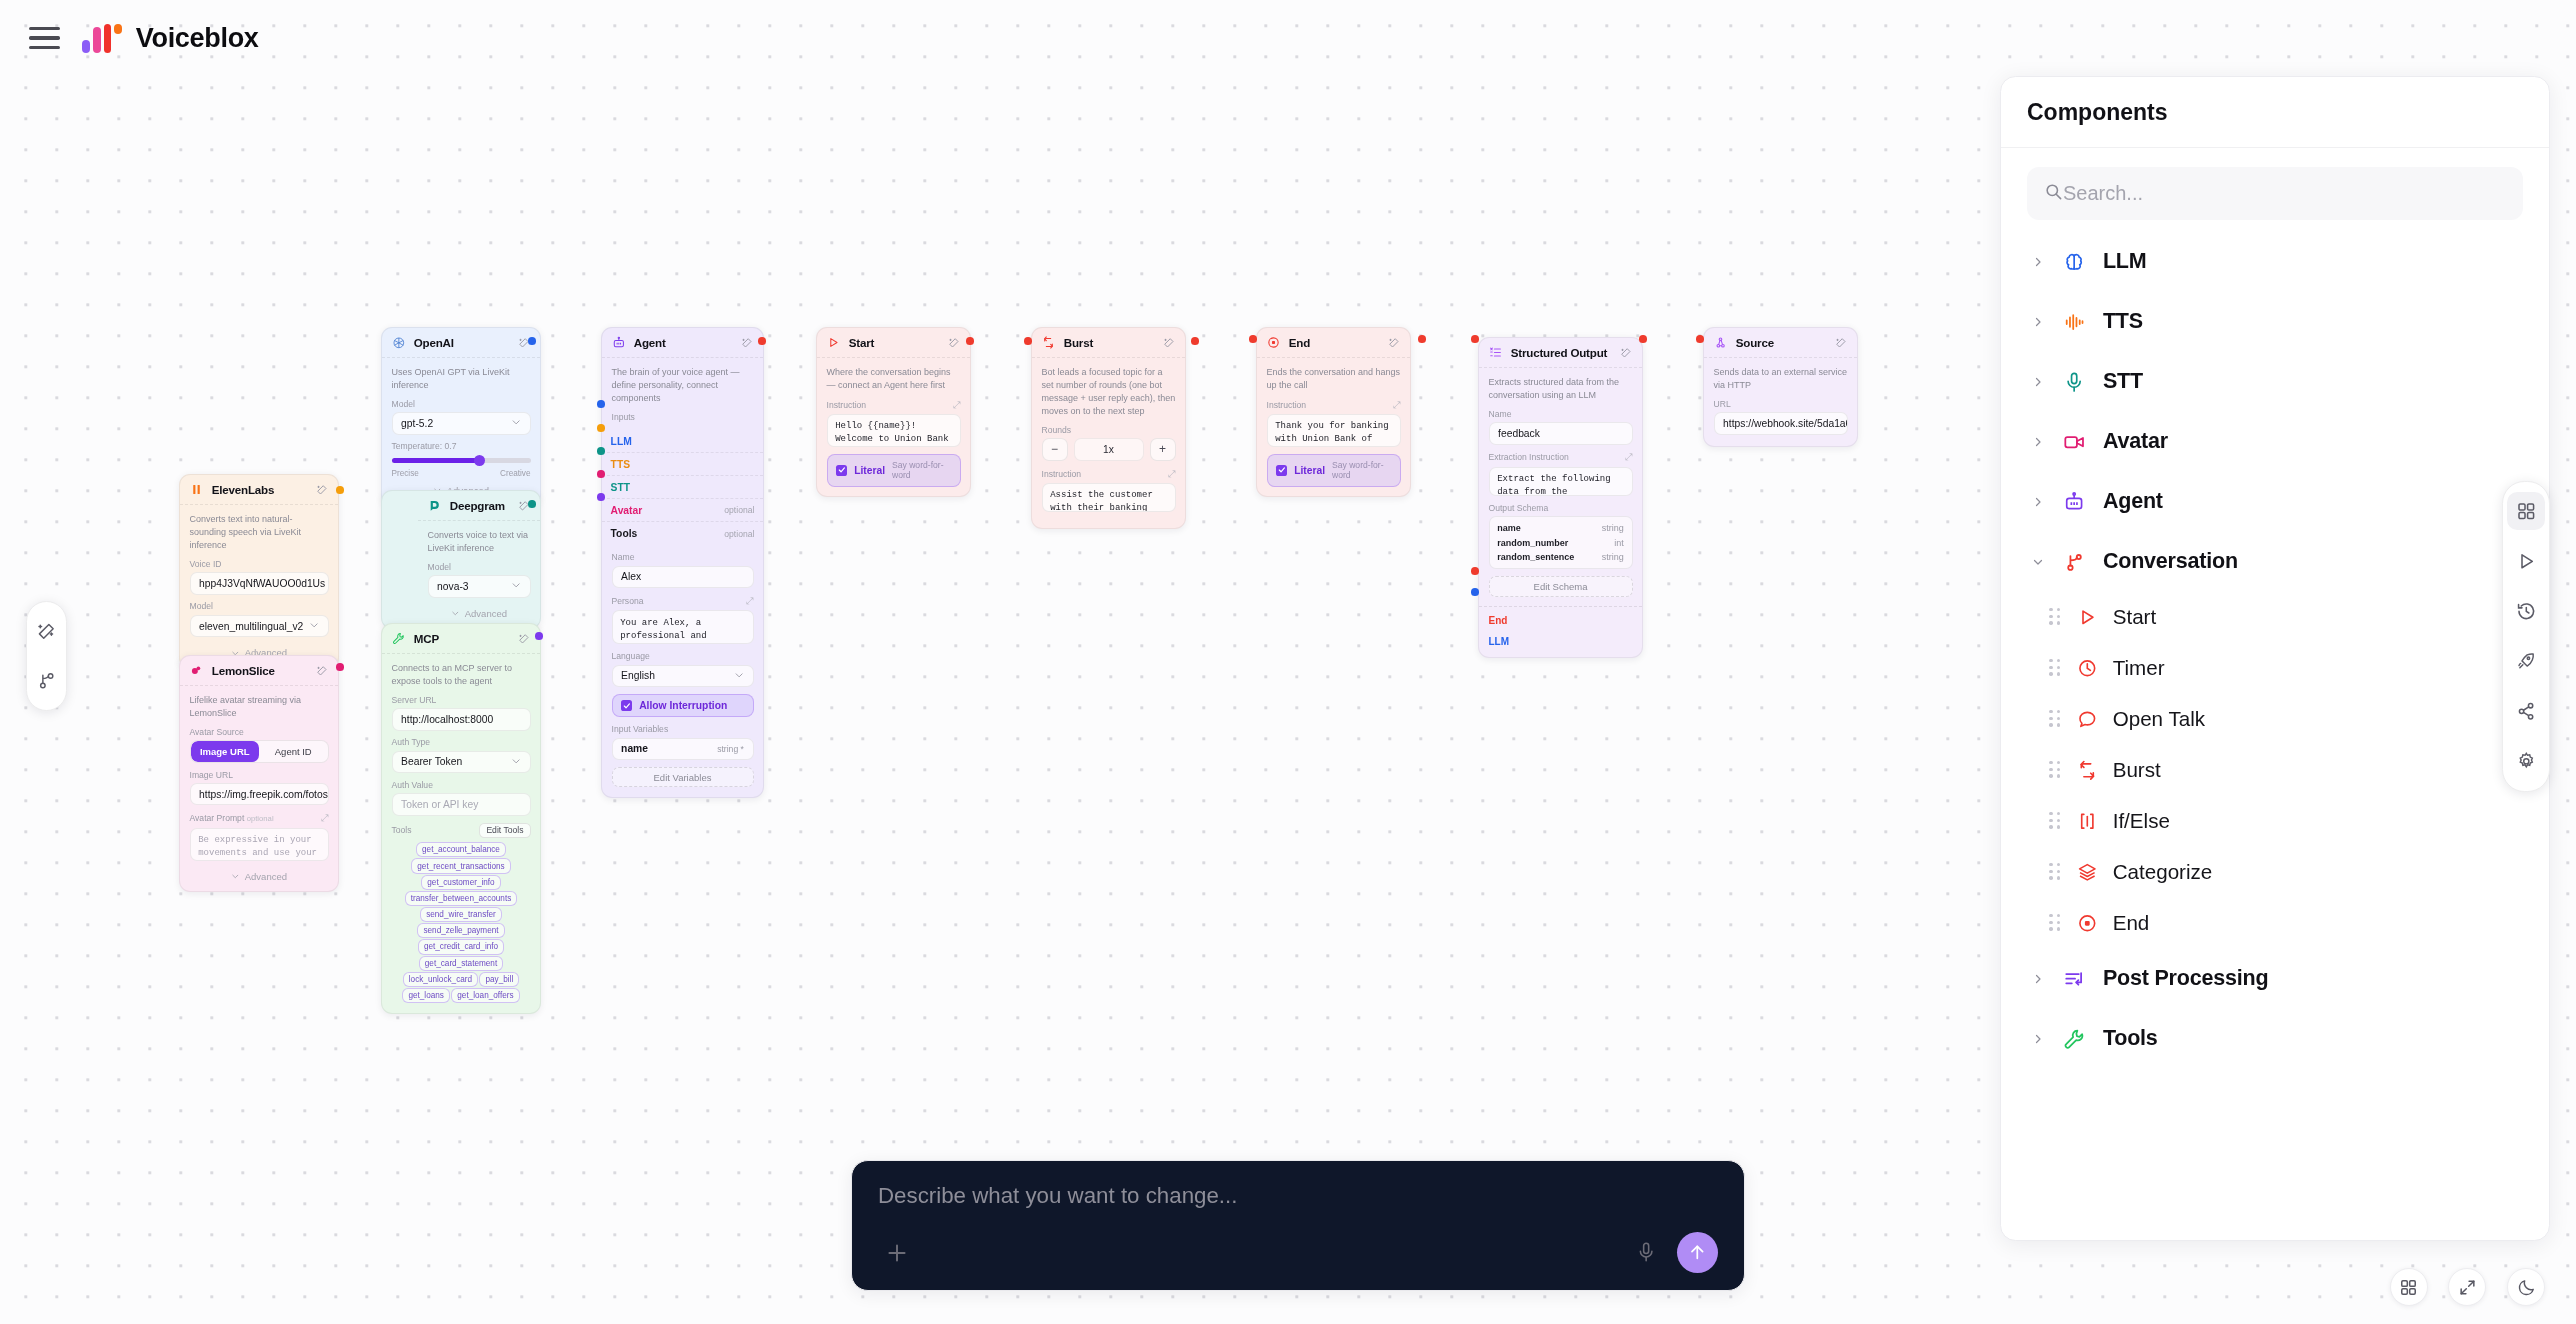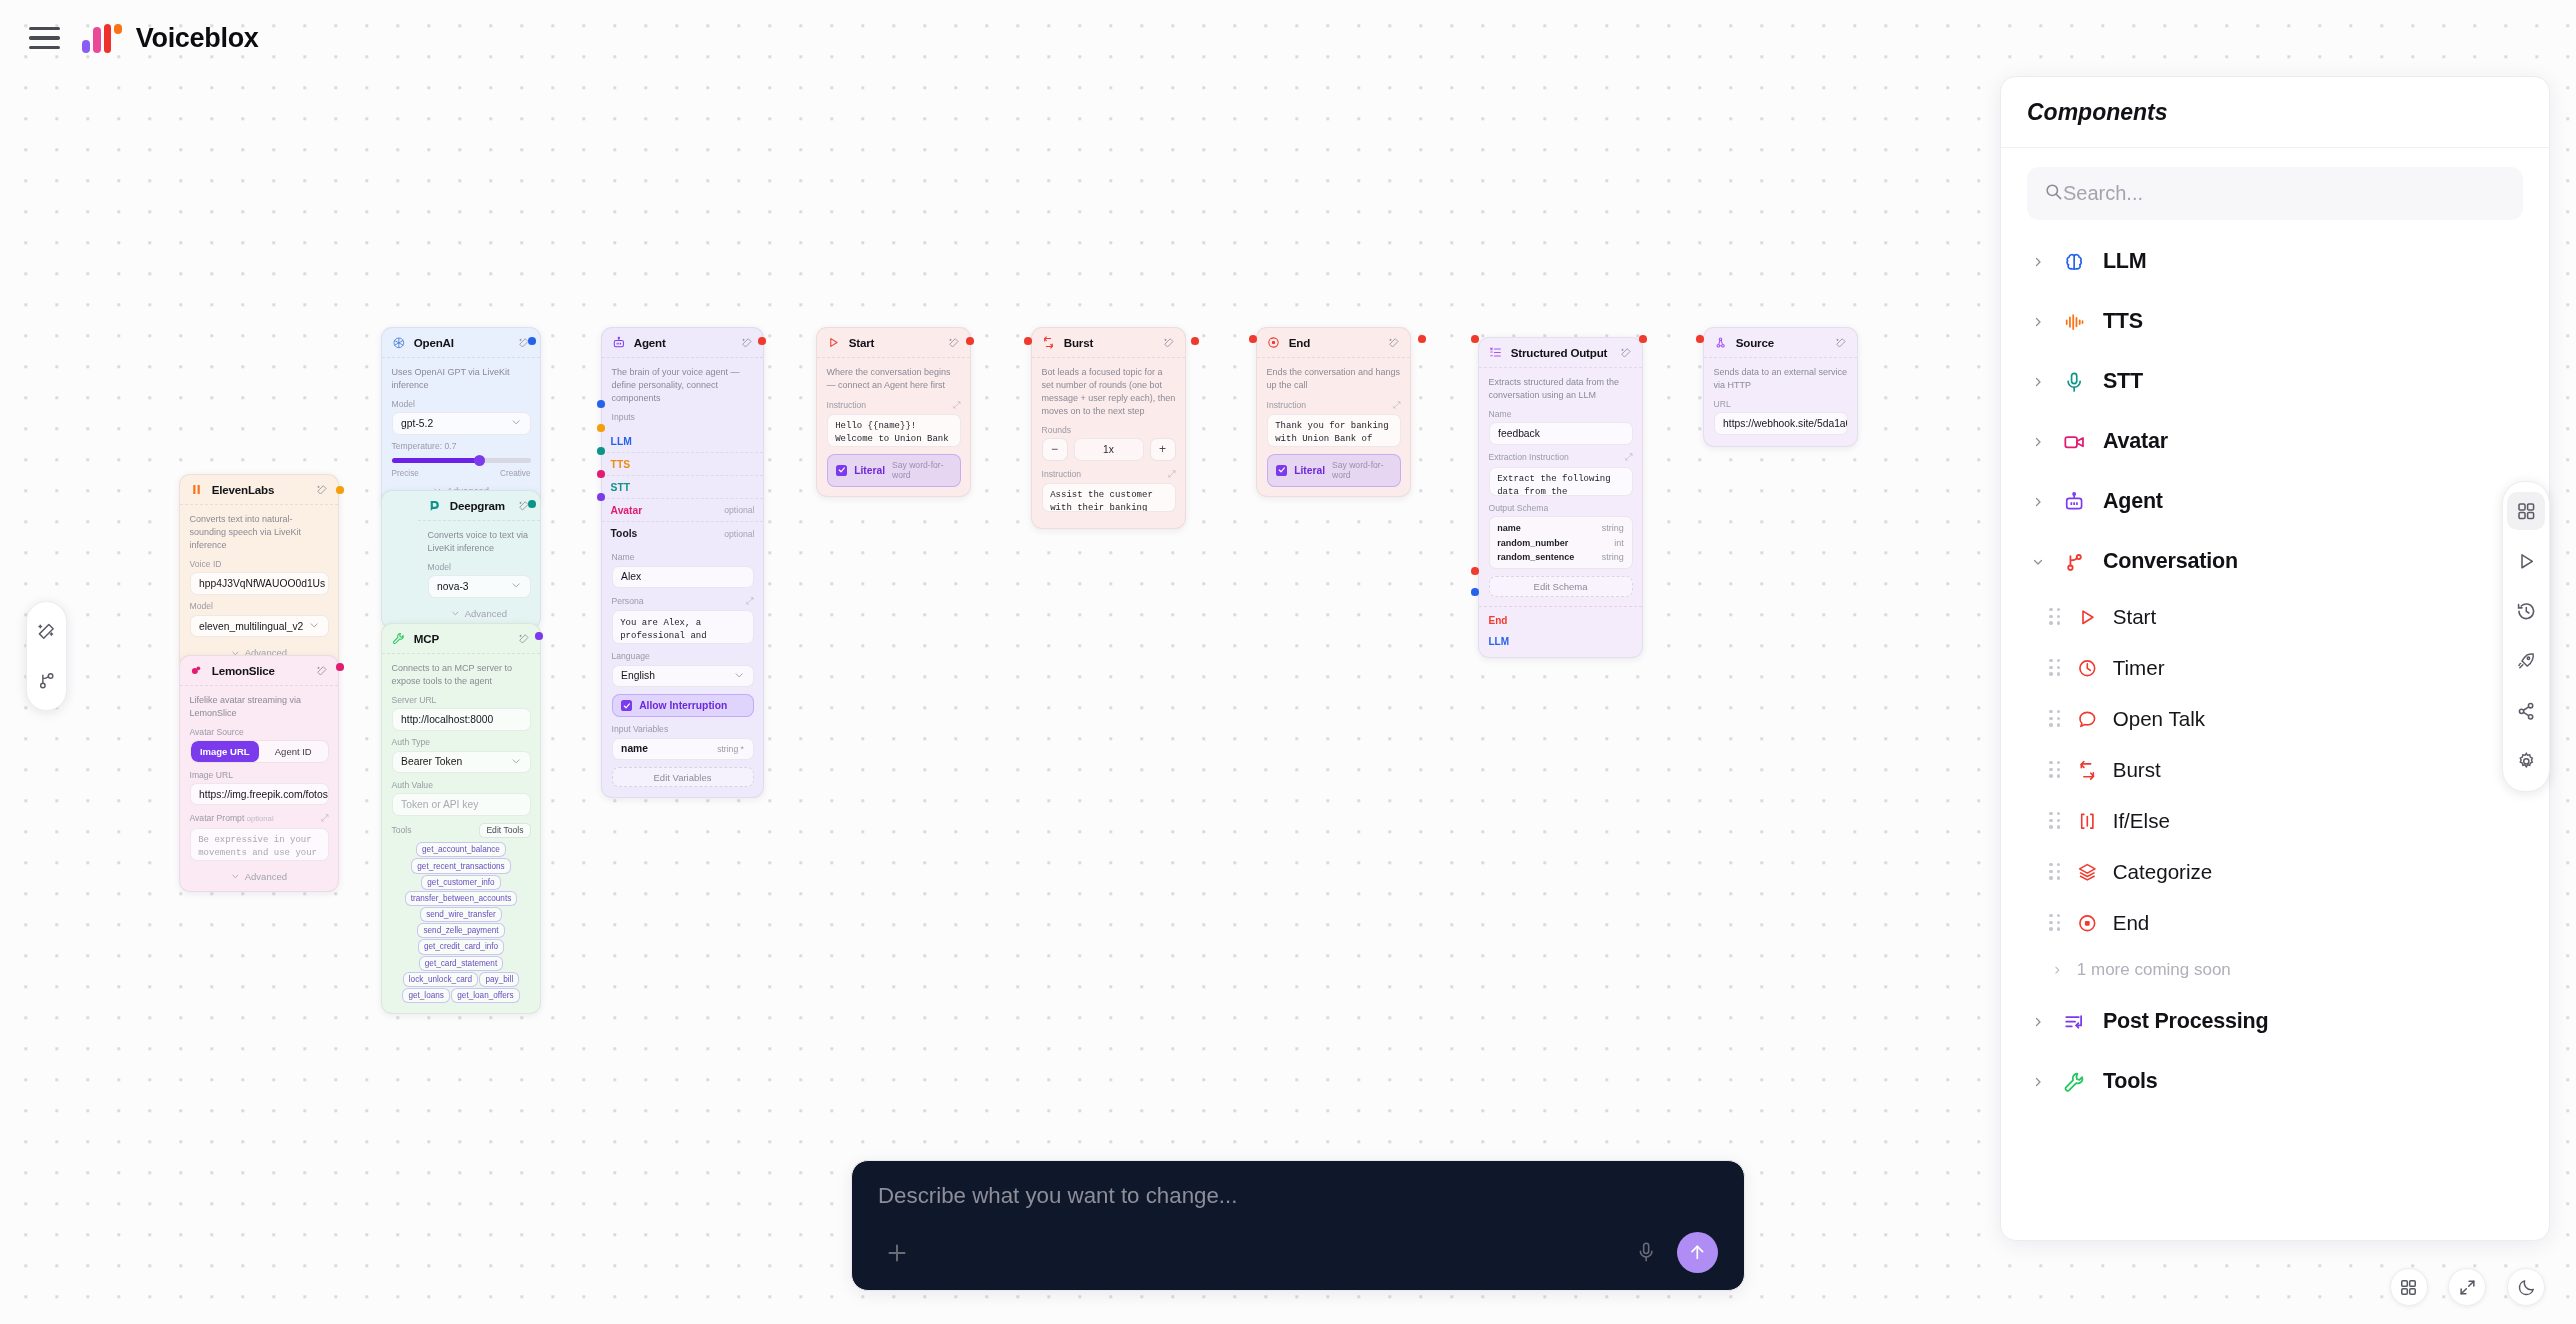--- a/index.html
+++ b/index.html
@@ -61,21 +61,21 @@
   #right-tools .tool-btn { width: 38px; height: 38px; }
 
   
   #components-panel {
     position: absolute; right: 26px; top: 76px; width: 550px; height: 1165px;
     background: #ffffff; border-radius: 15.5px;
     border: 0.9px solid #ececf0;
     box-shadow: 0 3.4px 22.3px rgba(20,20,45,.07);
     z-index: 25; display: flex; flex-direction: column; overflow: hidden;
   }
-  .panel-head { padding: 22.3px 26px 20.6px; border-bottom: 0.9px solid #f0f0f2; font-style: italic; }
+  .panel-head { padding: 22.3px 26px 20.6px; border-bottom: 0.9px solid #f0f0f2; }
   .panel-title { font-size: 23px; font-weight: bold; color: #111116; }
   .panel-body { padding: 19px 26px 0; overflow: hidden; flex: 1; }
   .search-box {
     height: 53px; border-radius: 12px; background: #f7f7f9;
     display: flex; align-items: center; padding: 0 17px; cursor: text;
   }
   .search-ph { font-size: 20px; color: #a4a4ae; }
   .cat-row {
     display: flex; align-items: center; gap: 15.5px;
     height: 60px; cursor: pointer; padding-left: 3.4px;
@@ -535,28 +535,20 @@
         </span>
       <span class="sub-icon">
           <svg width="20.6" height="20.6" viewBox="0 0 24 24" fill="none" stroke="#f0392f" stroke-width="1.9">
             <circle cx="12" cy="12" r="8.6"></circle>
             <rect x="9.2" y="9.2" width="5.6" height="5.6" rx="1.3" fill="#f0392f" stroke="none"></rect>
           </svg>
         </span>
       <span class="sub-label">End</span>
     </div>
 
-    <div class="coming-row">
-      <span class="chev">
-          <svg width="10.3" height="10.3" viewBox="0 0 24 24" fill="none" stroke="#b8b8c2" stroke-width="2.4" stroke-linecap="round" stroke-linejoin="round">
-            <path d="M9 5 l7 7 -7 7"></path>
-          </svg>
-        </span>
-      <span class="coming-label">1 more coming soon</span>
-    </div>
 
     <div class="cat-row">
       <span class="chev">
           <svg width="12" height="12" viewBox="0 0 24 24" fill="none" stroke="currentColor" stroke-width="2.4" stroke-linecap="round" stroke-linejoin="round">
             <path d="M9 5 l7 7 -7 7"></path>
           </svg>
         </span>
       <span class="cat-icon">
         <svg width="22.3" height="22.3" viewBox="0 0 24 24" fill="none" stroke="#7c3aed" stroke-width="1.9" stroke-linecap="round" stroke-linejoin="round">
             <path d="M3.5 6.5 H17 M3.5 11.5 H13 M3.5 16.5 H9.5"></path>

